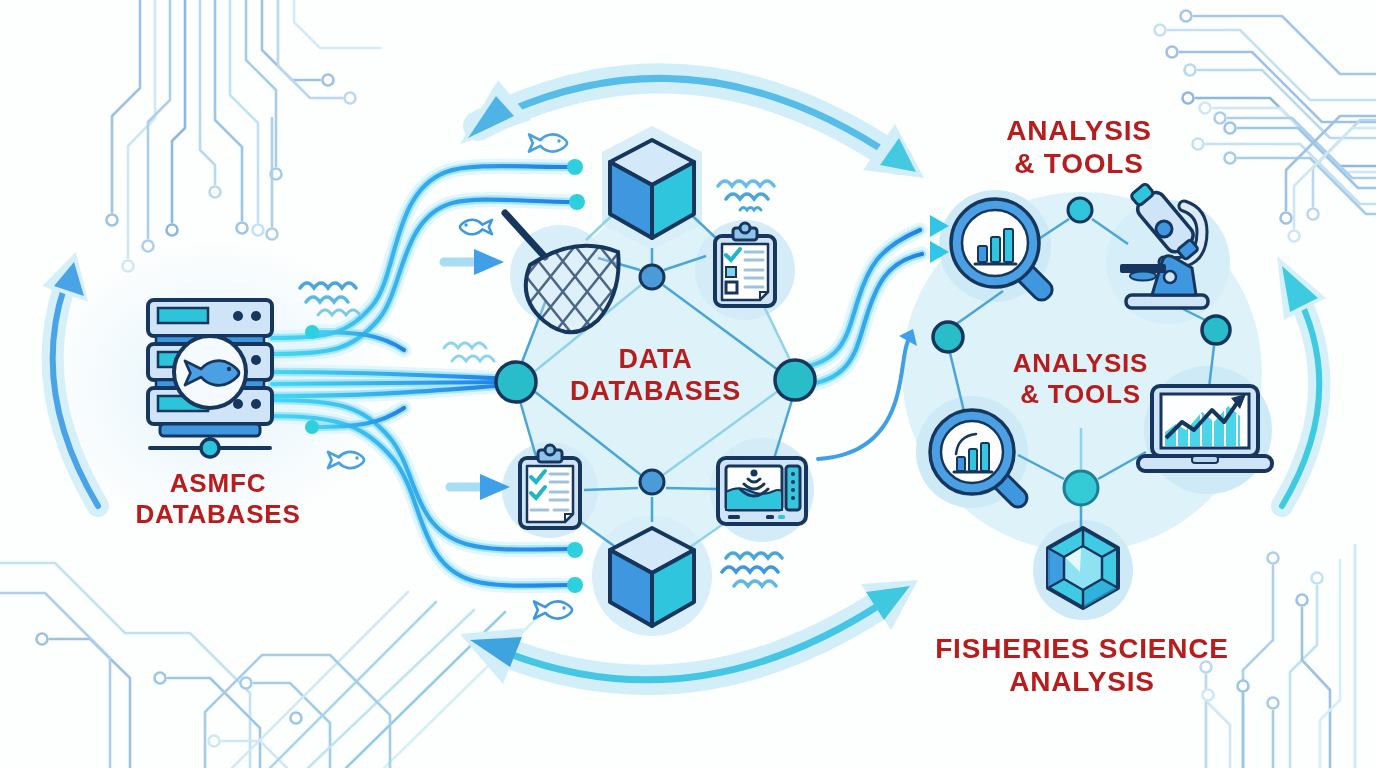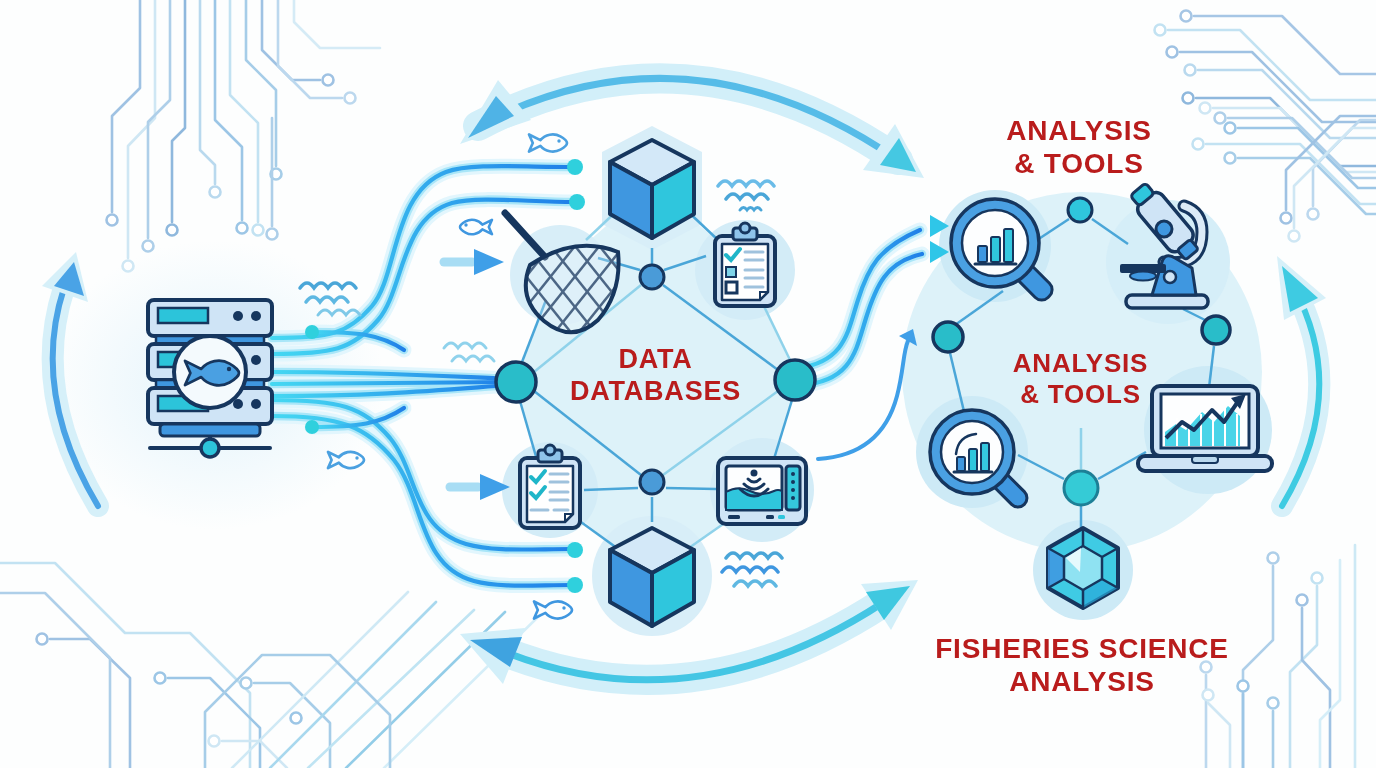--- a/index.html
+++ b/index.html
@@ -489,20 +489,24 @@
   <use href="#wave3" transform="translate(726,199)" stroke="#4aa6d8" stroke-width="3.5"></use>
   <use href="#wave3" transform="translate(740,210) scale(0.5)" stroke="#4aa6d8" stroke-width="6"></use>
   <use href="#wave3" transform="translate(444,348)" stroke="#8fd2ec" stroke-width="3"></use>
   <use href="#wave3" transform="translate(452,361)" stroke="#8fd2ec" stroke-width="3"></use>
   <use href="#wave4" transform="translate(726,558)" stroke="#4aa6d8" stroke-width="3.5"></use>
   <use href="#wave4" transform="translate(722,572)" stroke="#3f97e0" stroke-width="3.5"></use>
   <use href="#wave3" transform="translate(734,586)" stroke="#5fb8e2" stroke-width="3.5"></use>
 </g>
 </svg>
 
+<div class="lbl lbl-asmfc">
+  <span class="ln">ASMFC</span>
+  <span class="ln">DATABASES</span>
+</div>
 <div class="lbl lbl-datacol">
   <span class="ln">DATA</span>
   <span class="ln">DATABASES</span>
 </div>
 <div class="lbl lbl-antitle">
   <span class="ln">ANALYSIS</span>
   <span class="ln">&amp; TOOLS</span>
 </div>
 <div class="lbl lbl-aninner">
   <span class="ln">ANALYSIS</span>

